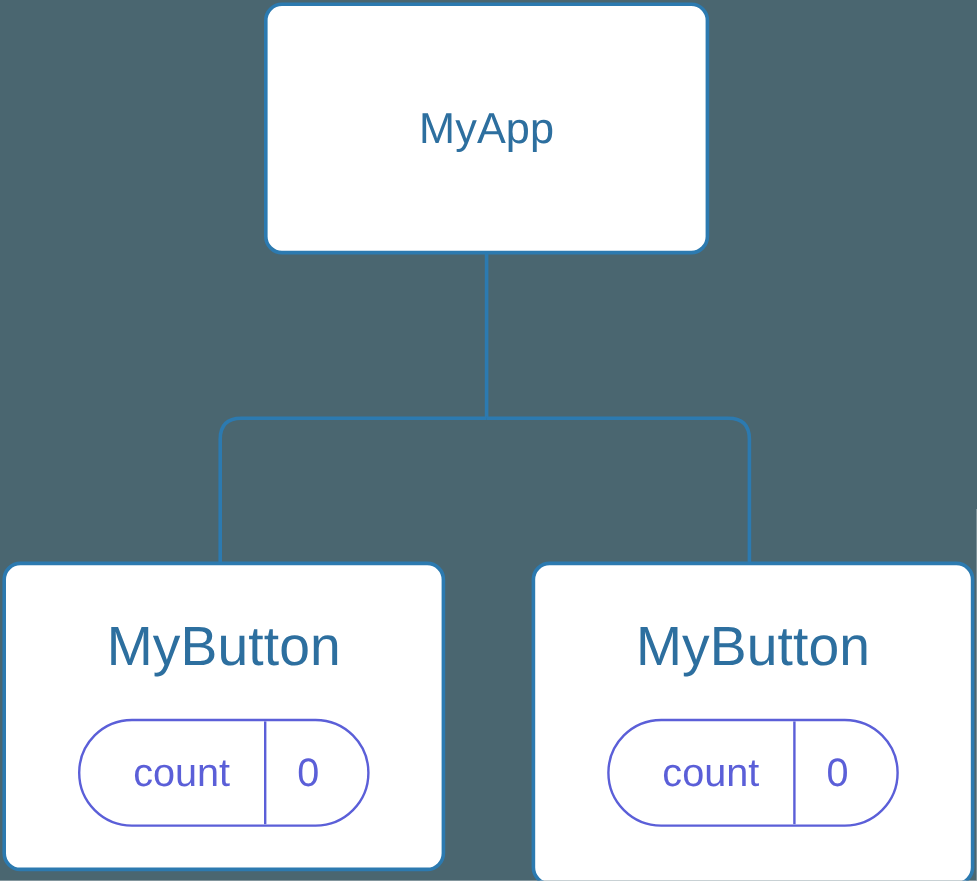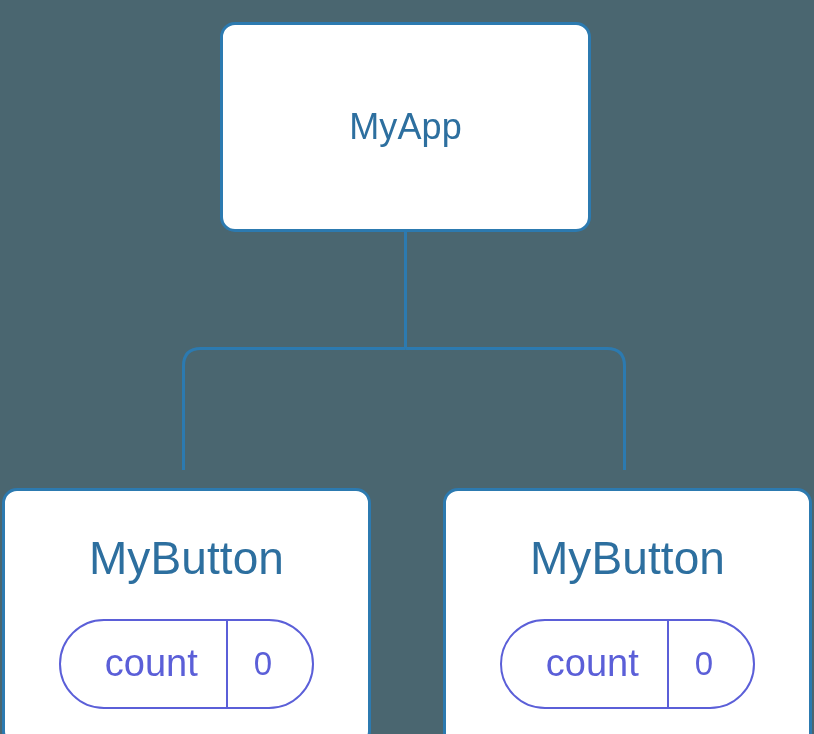--- a/index.html
+++ b/index.html
@@ -35,21 +35,20 @@
   
   .node {
     position: absolute;
     box-sizing: border-box;
     background: #ffffff;
     border: 3px solid #2c7ab0;
     border-radius: 15px;
     display: flex;
     flex-direction: column;
     align-items: center;
-    margin-top: 20px;
   }
 
   .node-root {
     left: 220px;
     top: 2px;
     width: 371px;
     height: 210px;
     justify-content: center;
   }
 
@@ -93,21 +92,21 @@
     overflow: hidden;
     background: #ffffff;
   }
 
   .pill-key {
     display: flex;
     align-items: center;
     justify-content: center;
     padding: 0 28px 0 44px;
     color: #5b5fd8;
-    font-size: 38px;
+    font-size: 33px;
     white-space: nowrap;
   }
 
   .pill-divider {
     width: 2px;
     background: #5b5fd8;
     flex: 0 0 auto;
   }
 
   .pill-value {

